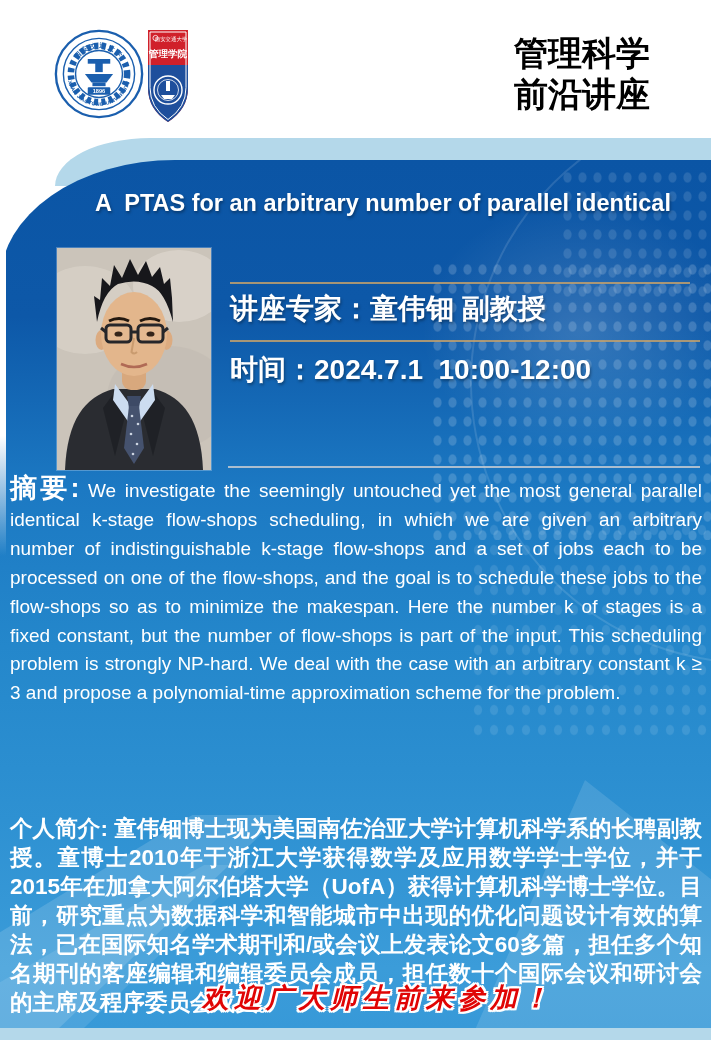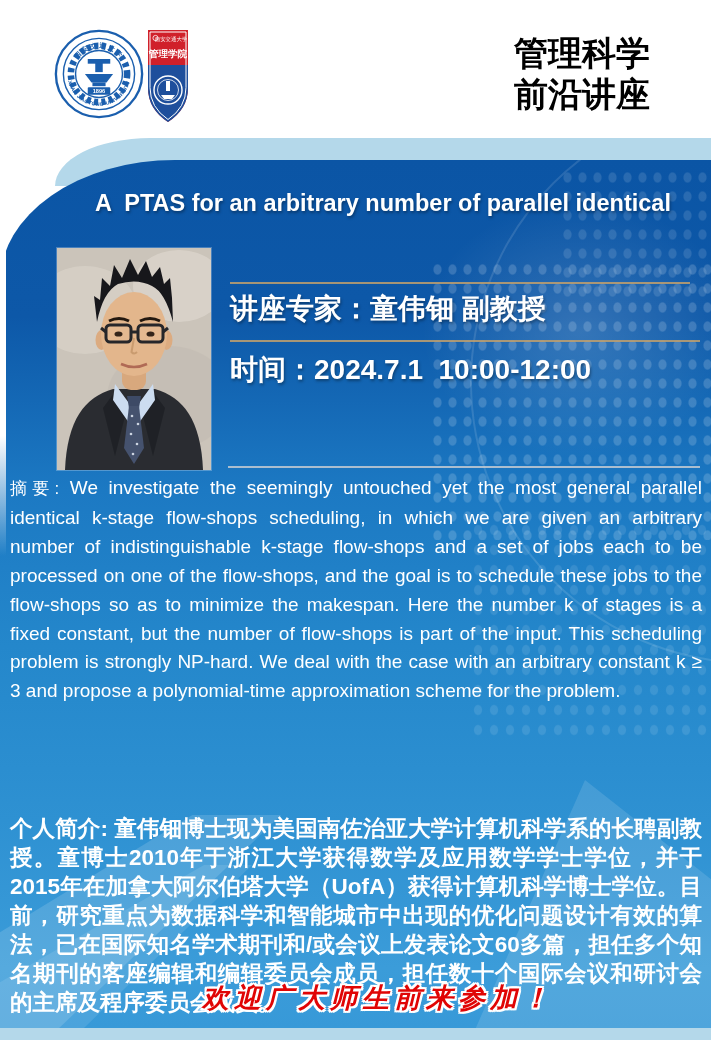--- a/index.html
+++ b/index.html
@@ -67,21 +67,21 @@
   .sep-3{left:228px;top:306px;width:472px;background:var(--line-silver,#c6cbd1);}
 
   .info-row{left:230px;color:#fff;font-weight:bold;font-size:28px;line-height:34px;}
   .row-speaker{top:132px;}
   .row-time{top:182px;margin-top:11px;}
   .row-venue{top:235px;}
   .row-host{top:281px;}
 
   .para{left:10px;right:9px;color:#fff;text-align:justify;}
   .abstract{top:314px;font-size:19px;line-height:28.9px;}
-  .abstract .lbl{font-weight:normal;font-size:17px;}
+  .abstract .lbl{font-weight:bold;font-size:27px;}
   .bio{top:606px;font-size:22.5px;line-height:29px;font-weight:bold;margin-top:48px;}
   .welcome{left:45px;right:0;top:820px;text-align:center;
     font-weight:bold;font-style:italic;letter-spacing:5px;
     font-size:27px;color:var(--red,#e00505);
     text-shadow:-2px -2px 0 #fff,2px -2px 0 #fff,-2px 2px 0 #fff,2px 2px 0 #fff,
                 -2px 0 0 #fff,2px 0 0 #fff,0 -2px 0 #fff,0 2px 0 #fff;}
 </style>
 </head>
 <body>
 

